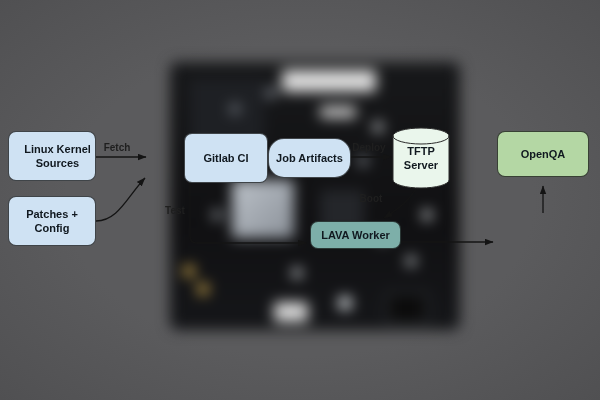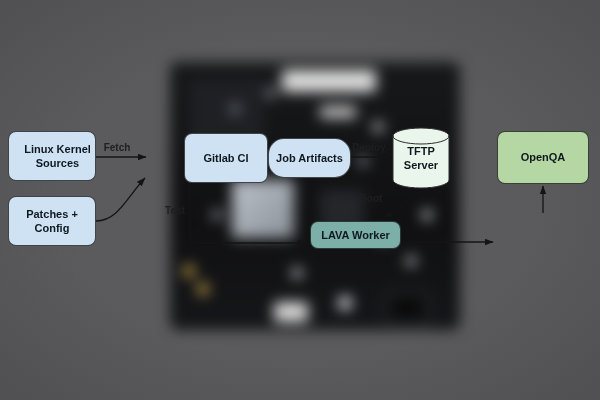--- a/index.html
+++ b/index.html
@@ -47,21 +47,21 @@
     border:1px solid rgba(15,15,15,.75);border-radius:8px;
     font:700 11px/1.3 "Liberation Sans",sans-serif;color:#10181f;
     white-space:pre-line;
   }
   #n-linux  {left:8px;  top:131px;width:88px;height:50px;}
   #n-patches{left:8px;  top:196px;width:88px;height:50px;}
   #n-gitlab {left:148px;top:133px;width:84px;height:50px;margin-left:36px;}
   #n-job    {left:268px;top:138px;width:83px;height:40px;border-radius:16px;}
   #n-tftp   {left:391px;top:126px;width:60px;height:64px;border:none;border-radius:0;background:transparent!important;}
   #n-lava   {left:310px;top:221px;width:91px;height:28px;}
-  #n-openqa {left:497px;top:131px;width:92px;height:53px;}
+  #n-openqa {left:497px;top:131px;width:92px;height:46px;}
   #n-sifive {left:497px;top:215px;width:92px;height:53px;}
   #n-tftp svg{position:absolute;left:0;top:0;}
   #n-tftp .cyl-label{position:relative;z-index:1;}
 </style>
 </head>
 <body>
 
 <div id="stage">
 
   <div id="board">

